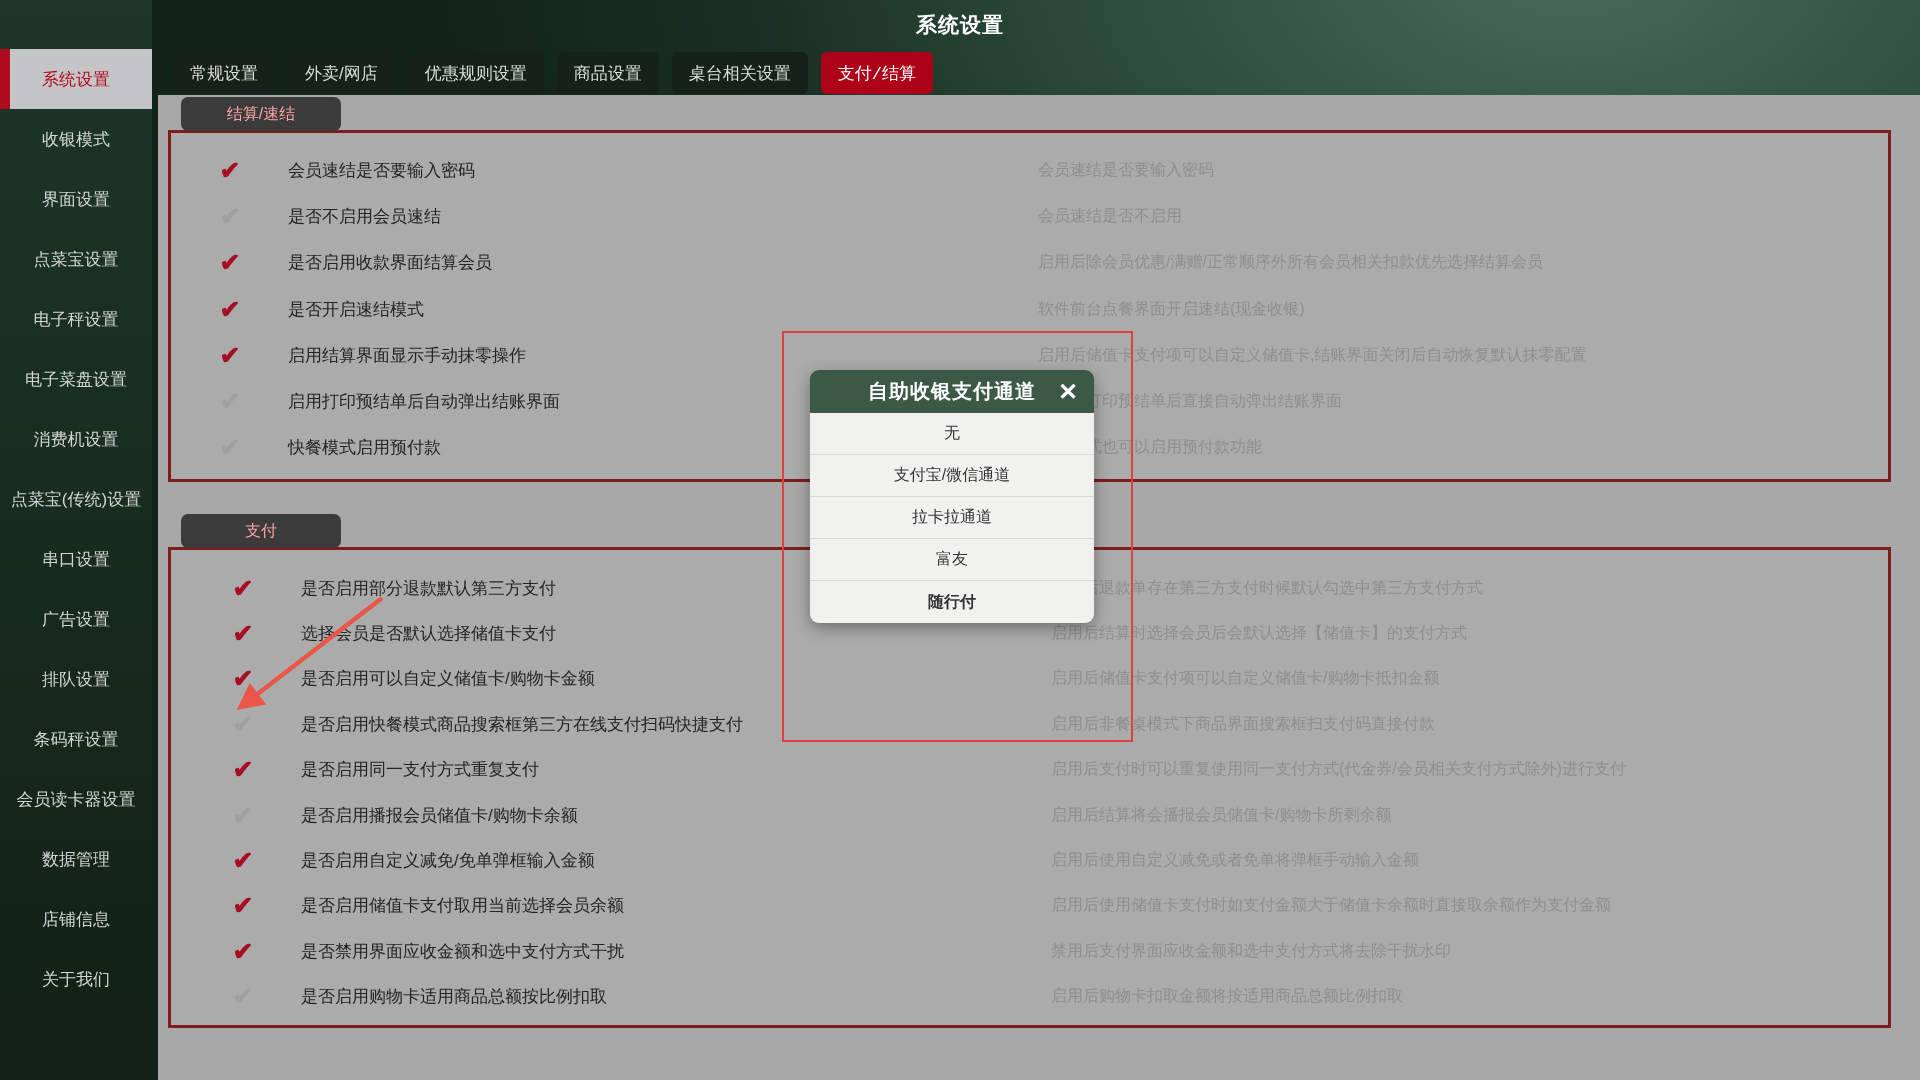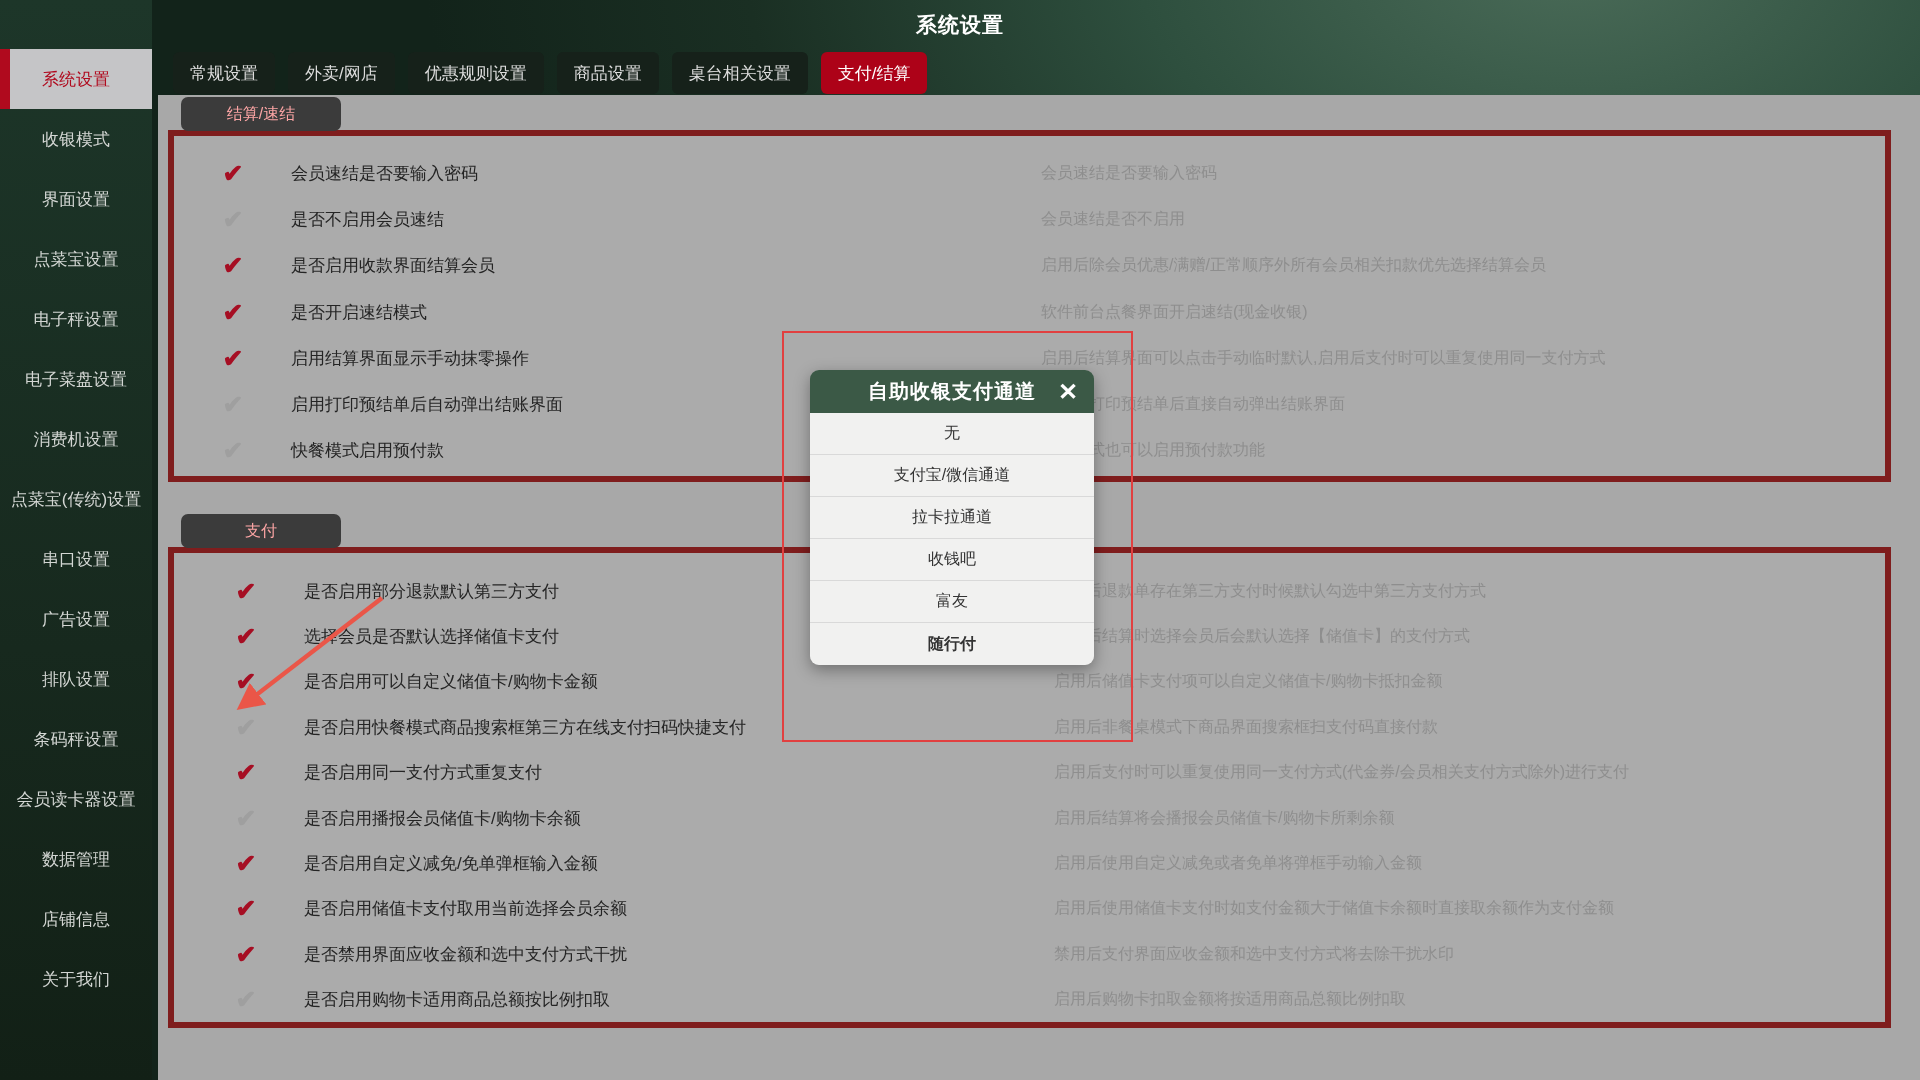--- a/index.html
+++ b/index.html
@@ -21,26 +21,26 @@
   
   .sidebar { position:absolute; left:0; top:0; bottom:0; width:152px; background:linear-gradient(180deg,#1d3629 0%,#17291e 60%,#122016 100%); }
   .side-items { position:absolute; top:49px; left:0; right:0; }
   .side-item { height:60px; display:flex; align-items:center; justify-content:center; color:#d3d6d3; font-size:17px; cursor:pointer; position:relative; text-align:center; padding:0 2px; }
   .side-item[data-active="true"] { background:#c5c5c7; color:#b00a1e; }
   .side-item[data-active="true"]::before { content:""; position:absolute; left:0; top:0; bottom:0; width:10px; background:#b00a1e; }
 
   
   .tabs { position:absolute; left:173px; top:52px; display:flex; gap:13px; }
   .tab { height:42px; padding:0 17px; display:flex; align-items:center; justify-content:center; background:#16211a; color:#dddddd; font-size:17px; border-radius:6px; cursor:pointer; white-space:nowrap; }
-  .tab[data-active="true"] { background:#ad0218; color:#ffffff; }
+  .tab[data-active="true"] { background:#ad0218; color:#ffffff;font-family:Liberation Mono, monospace; }
 
   
   .content { position:absolute; left:158px; top:95px; right:0; bottom:0; background:#a8a8a8; }
 
-  .panel { position:absolute; left:168px; width:1723px; background:#ababab; border:6px solid #7f1d1d; z-index:1; }
+  .panel { position:absolute; left:168px; width:1723px; background:#ababab; border:3px solid #7f1d1d; z-index:1; }
   .panel-1 { top:130px; height:352px; }
   .panel-2 { top:547px; height:481px;padding-left:13px; }
   .sec-tab { position:absolute; left:181px; width:160px; height:34px; background:#3b3b3b; color:#fca5a5; font-size:16px; display:flex; align-items:center; justify-content:center; border-radius:7px; z-index:2; }
   .sec-tab-1 { top:97px; }
   .sec-tab-2 { top:514px; }
 
   .rows-1 { padding-top:14px; }
   .rows-1 .row { height:46.2px; }
   .rows-2 { padding-top:15px; }
   .rows-2 .row { height:45.4px; }
@@ -172,21 +172,21 @@
       <span class="desc">启用后除会员优惠/满赠/正常顺序外所有会员相关扣款优先选择结算会员</span>
     </div>
     <div class="row">
       <span class="check" data-checked="true"></span>
       <span class="lbl">是否开启速结模式</span>
       <span class="desc">软件前台点餐界面开启速结(现金收银)</span>
     </div>
     <div class="row">
       <span class="check" data-checked="true"></span>
       <span class="lbl">启用结算界面显示手动抹零操作</span>
-      <span class="desc">启用后结算界面可以点击手动临时默认,启用后支付时可以重复使用同一支付方式</span>
+      <span class="desc">启用后储值卡支付项可以自定义储值卡,结账界面关闭后自动恢复默认抹零配置</span>
     </div>
     <div class="row">
       <span class="check" data-checked="false"></span>
       <span class="lbl">启用打印预结单后自动弹出结账界面</span>
       <span class="desc">启用后打印预结单后直接自动弹出结账界面</span>
     </div>
     <div class="row">
       <span class="check" data-checked="false"></span>
       <span class="lbl">快餐模式启用预付款</span>
       <span class="desc">快餐模式也可以启用预付款功能</span>
@@ -264,16 +264,15 @@
 </svg>
 
 <div class="modal">
   <div class="modal-head">
     <span class="modal-title">自助收银支付通道</span>
     <span class="modal-close">✕</span>
   </div>
   <div class="opt">无</div>
   <div class="opt">支付宝/微信通道</div>
   <div class="opt">拉卡拉通道</div>
-  <div class="opt">收钱吧</div>
   <div class="opt">富友</div>
   <div class="opt">随行付</div>
 </div>
 
 </body></html>

